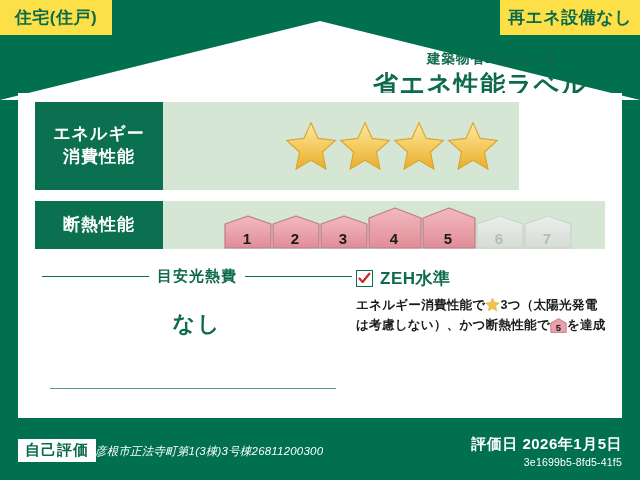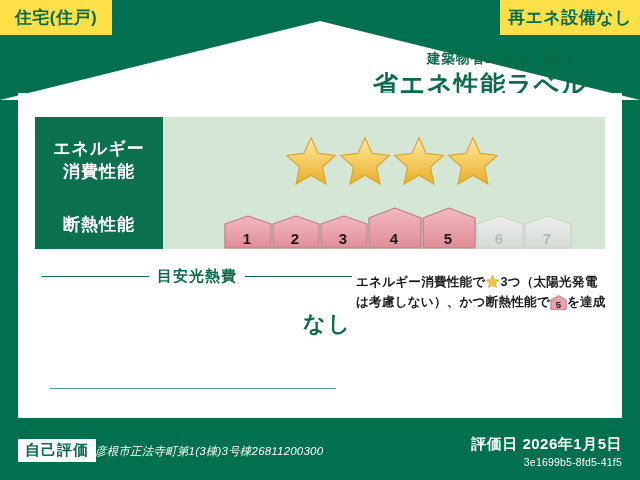--- a/index.html
+++ b/index.html
@@ -71,21 +71,21 @@
     box-sizing:border-box;
     flex:0 0 auto;
   }
   .row-body{
     background:#d5e6d5;
     display:flex;align-items:center;
     box-sizing:border-box;
     flex:1 1 auto;
   }
 
-  #row-energy{top:24px;width:570px;height:88px;}
+  #row-energy{top:9px;width:484px;height:88px;}
   #row-energy .row-label{width:128px;}
   #row-insulation{top:108px;width:570px;height:48px;}
   #row-insulation .row-label{width:128px;font-size:17px;}
 
   
   .stars{display:flex;align-items:center;gap:2px;padding-left:122px;}
   .star{width:52px;height:52px;display:block;}
 
   
   .houses{display:flex;align-items:flex-end;padding-left:60px;height:100%;}
@@ -109,21 +109,21 @@
   .cost-header{
     position:absolute;left:24px;top:4px;width:310px;
     display:flex;align-items:center;gap:8px;
   }
   .cost-header .line{flex:1 1 auto;height:1px;background:#0d6a4a;}
   .cost-header .txt{
     color:#0d6a4a;font-weight:bold;font-size:15px;letter-spacing:1px;white-space:nowrap;
   }
   .cost-value{
     position:absolute;left:24px;top:46px;width:310px;
-    text-align:right;
+    text-align:center;
     color:#0d6a4a;font-weight:bold;font-size:22px;letter-spacing:2px;
   }
   .cost-rule{
     position:absolute;left:32px;top:125px;width:286px;height:1px;background:#5f9b84;
   }
 
   
   .zeh{
     position:absolute;left:338px;top:4px;width:252px;
   }
@@ -340,20 +340,28 @@
 
     <div class="cost-header">
       <span class="line"></span>
       <span class="txt">目安光熱費</span>
       <span class="line"></span>
     </div>
     <div class="cost-value">なし</div>
     <div class="cost-rule"></div>
 
     <div class="zeh">
+      <div class="zeh-head">
+        <span class="checkbox">
+          <svg width="13" height="13" viewBox="0 0 13 13">
+            <path d="M1.5 6.6 L4.6 10 L11.3 1.8" stroke="#d12a2a" stroke-width="2.3" fill="none" stroke-linecap="round" stroke-linejoin="round"></path>
+          </svg>
+        </span>
+        <span class="zeh-title">ZEH水準</span>
+      </div>
       <div class="zeh-desc">
         <span>エネルギー消費性能で</span><span class="inline-star"><svg width="15" height="15" viewBox="0 0 24 24">
               <polygon points="12,1.6 15.2,8.6 22.6,9.4 17.1,14.5 18.6,22 12,18.2 5.4,22 6.9,14.5 1.4,9.4 8.8,8.6" fill="#f2c14a" stroke="#d9a62f" stroke-width="0.8"></polygon>
             </svg></span><span>3つ（太陽光発電</span><br><span>は考慮しない）、かつ断熱性能で</span><span class="inline-house"><svg width="17" height="15" viewBox="0 0 17 15">
               <polygon points="8.5,0.6 16.2,5 16.2,14.4 0.8,14.4 0.8,5" fill="#eaa0a8" stroke="#c07b84" stroke-width="0.9"></polygon>
             </svg><span class="ihn">5</span></span><span>を達成</span>
       </div>
     </div>
   </div>
 </div>

